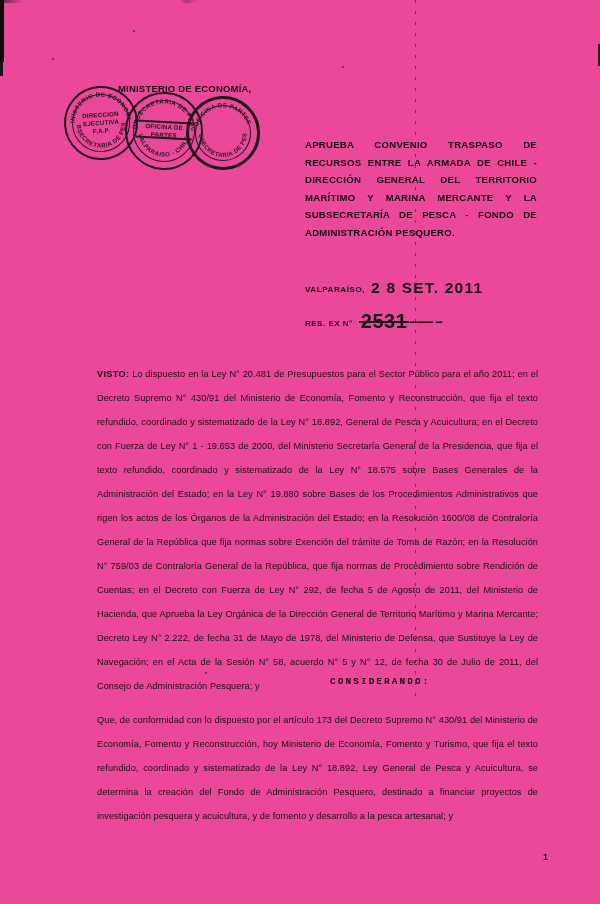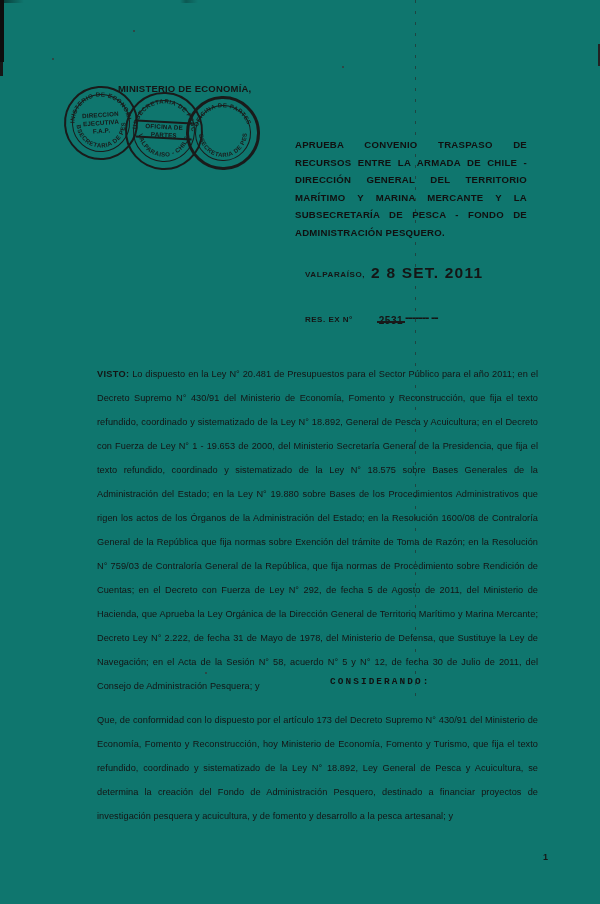--- a/index.html
+++ b/index.html
@@ -11,21 +11,21 @@
   body {
     font-family: "Liberation Sans", sans-serif;
     color: #111111;
   }
 
   .page {
     position: relative;
     width: 600px;
     height: 904px;
     margin: 0 auto;
-    background: #0f766e;
+    background: #ec4899;
     overflow: hidden;
   }
 
   
   .scan-noise-top {
     position: absolute;
     left: 0; top: 0;
     width: 600px; height: 3px;
     background: linear-gradient(90deg,
       rgba(0,0,0,.55) 0%, rgba(0,0,0,0) 4%,
@@ -150,38 +150,38 @@
   .stamp-bar {
     position: absolute;
     left: 12%; width: 76%;
     height: 2px;
     background: #1a1a1a;
   }
 
   
   .title-block {
     position: absolute;
-    left: 295px;
+    left: 305px;
     top: 136px;
     width: 232px;
     font-weight: bold;
     font-size: 9.6px;
     line-height: 17.6px;
     letter-spacing: .25px;
     text-align: justify;
     text-align-last: left;
     color: #101010;
     text-transform: uppercase;
   }
 
   
   .place-date {
     position: absolute;
     left: 305px;
-    top: 264px;
+    top: 279px;
     font-size: 8px;
     font-weight: bold;
     letter-spacing: .6px;
     color: #151515;
   }
   .place-date .date-stamp {
     font-size: 15.5px;
     letter-spacing: 1.2px;
     margin-left: 6px;
     vertical-align: -1px;
@@ -190,23 +190,23 @@
     position: absolute;
     left: 305px;
     top: 310px;
     font-size: 8px;
     font-weight: bold;
     letter-spacing: .5px;
     color: #151515;
     white-space: nowrap;
   }
   .res-line .res-number {
-    font-size: 10px;
+    font-size: 20px;
     letter-spacing: .5px;
-    margin-left: 26px;
+    margin-left: 8px;
     position: relative;
     vertical-align: -2px;
   }
   .res-line .res-number::after {
     content: "";
     position: absolute;
     left: -2px; right: -2px;
     top: 52%;
     height: 2px;
     background: #1a1a1a;

